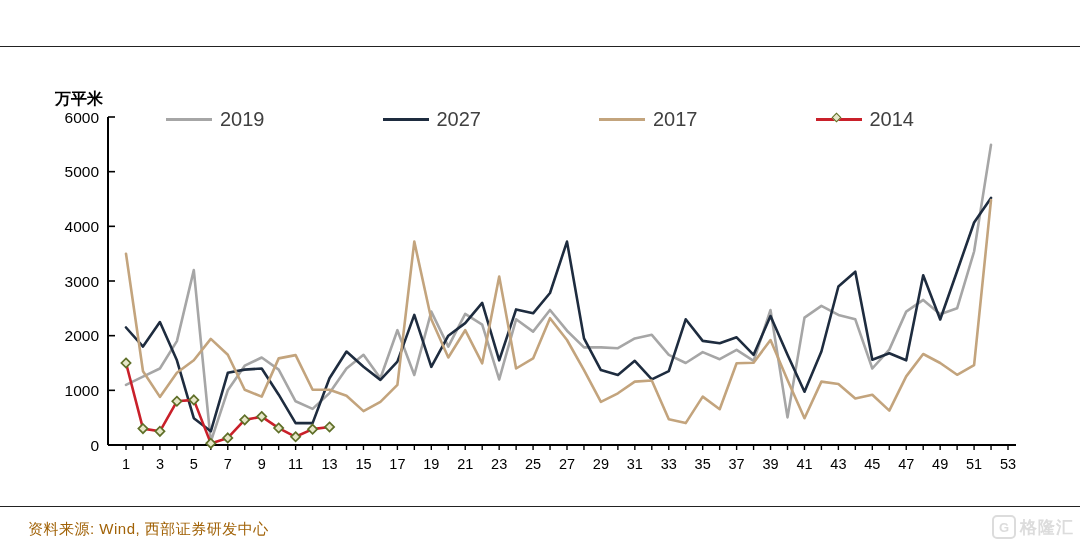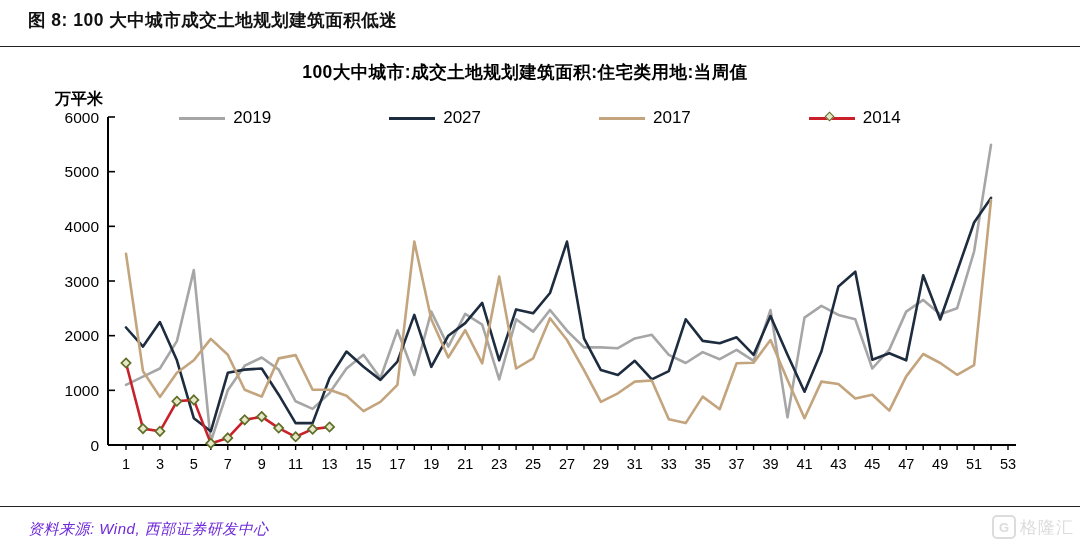--- a/index.html
+++ b/index.html
@@ -20,44 +20,42 @@
   .legend{
     position:absolute;left:0;top:108px;width:1080px;display:flex;justify-content:center;gap:118px;
     align-items:center;
   }
   .legend-item{display:flex;align-items:center;gap:8px;}
   .legend-swatch{position:relative;width:46px;height:3px;}
   .legend-diamond{
     position:absolute;left:17px;top:-4px;width:7px;height:7px;transform:rotate(45deg);
     border:1.6px solid #5f6f28;background:#e7e7c9;box-sizing:border-box;
   }
-  .legend-label{font-size:17px;color:#000000;}
+  .legend-label{font-size:20px;color:#404040;}
   svg.plot{position:absolute;left:0;top:0;}
   .footer-rule{position:absolute;left:0;top:506px;width:1080px;height:0;border-top:1.6px solid #222;}
-  .source-text{position:absolute;left:28px;top:520px;font-size:15px;color:#6d28d9;letter-spacing:.5px;font-style:italic;}
+  .source-text{position:absolute;left:28px;top:520px;font-size:15px;color:#a16207;letter-spacing:.5px;}
   .watermark{
     position:absolute;right:6px;top:515px;display:flex;align-items:center;gap:4px;
     color:#dcdcdc;user-select:none;
   }
   .watermark-box{
     width:20px;height:20px;border:2.5px solid #dcdcdc;border-radius:5px;
     display:flex;align-items:center;justify-content:center;
     font-size:13px;font-weight:bold;color:#dcdcdc;
   }
-  .watermark-text{font-size:17px;font-weight:normal;letter-spacing:1px;color:#dcdcdc;}
+  .watermark-text{font-size:17px;font-weight:bold;letter-spacing:1px;color:#dcdcdc;}
 </style>
 </head>
 <body>
 
 <div class="page">
 
-  <div class="doc-title">图 8: 100 大中城市成交土地规划建筑面积低迷</div>
   <div class="header-rule"></div>
 
-  <div class="chart-title">100大中城市:成交土地规划建筑面积:住宅类用地:当周值</div>
   <div class="unit-label">万平米</div>
 
   <div class="legend">
     <div class="legend-item">
       <span class="legend-swatch" style="background:#a6a6a6"></span>
       <span class="legend-label">2019</span>
     </div>
     <div class="legend-item">
       <span class="legend-swatch" style="background:#1e2c3f"></span>
       <span class="legend-label">2027</span>

